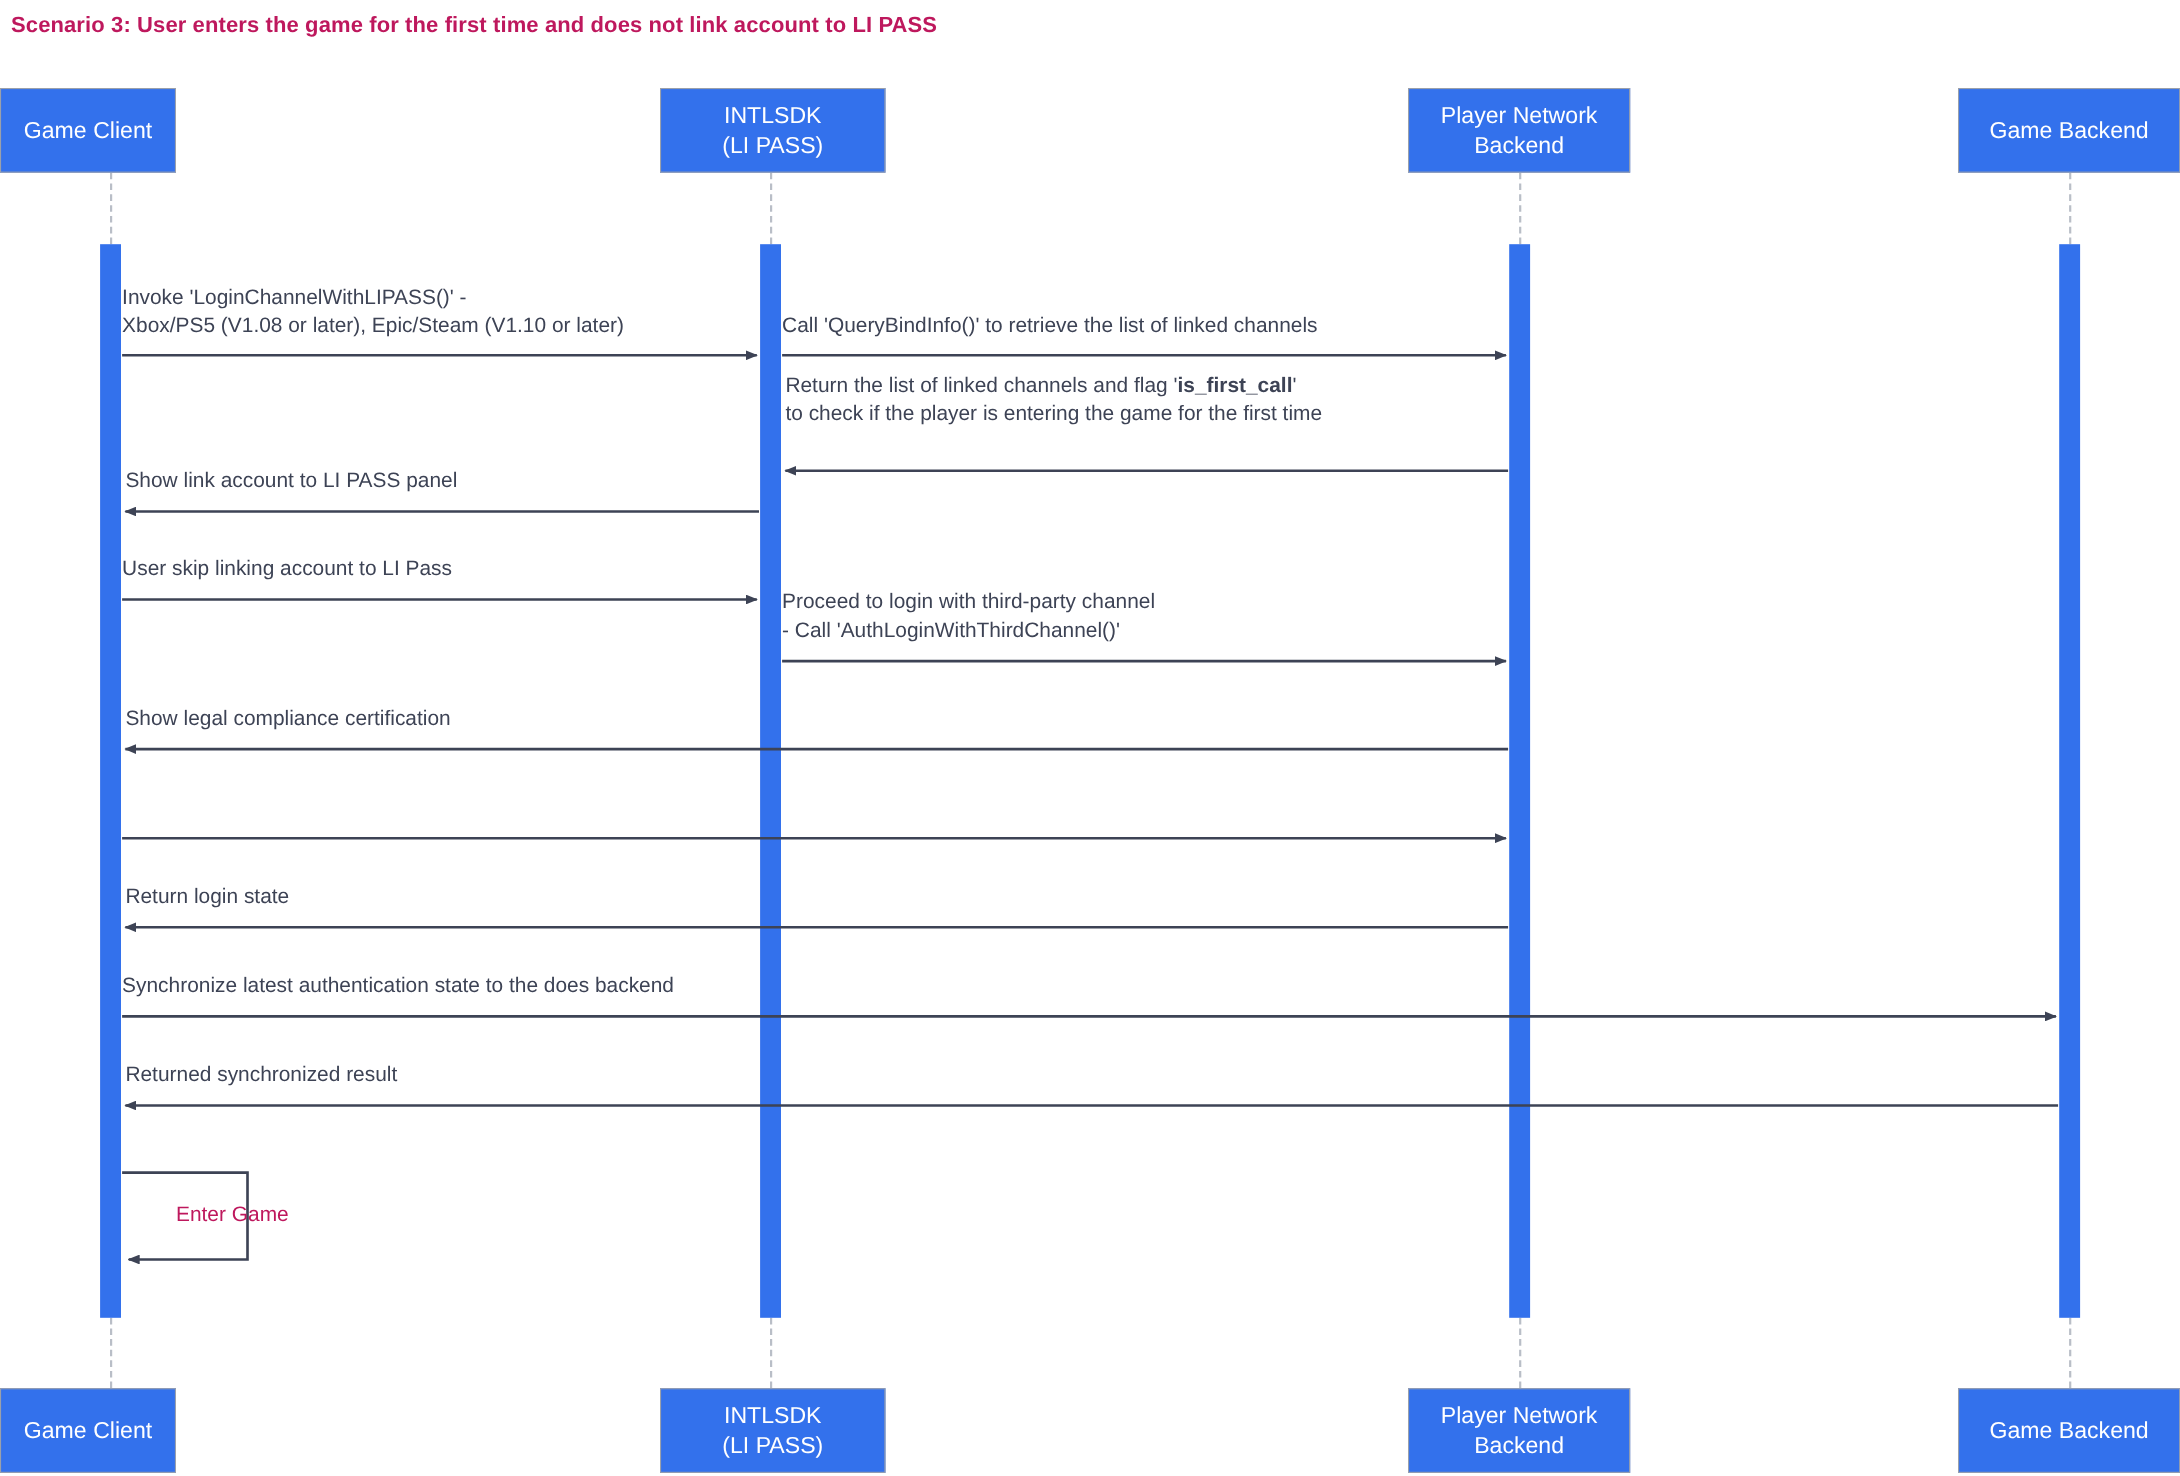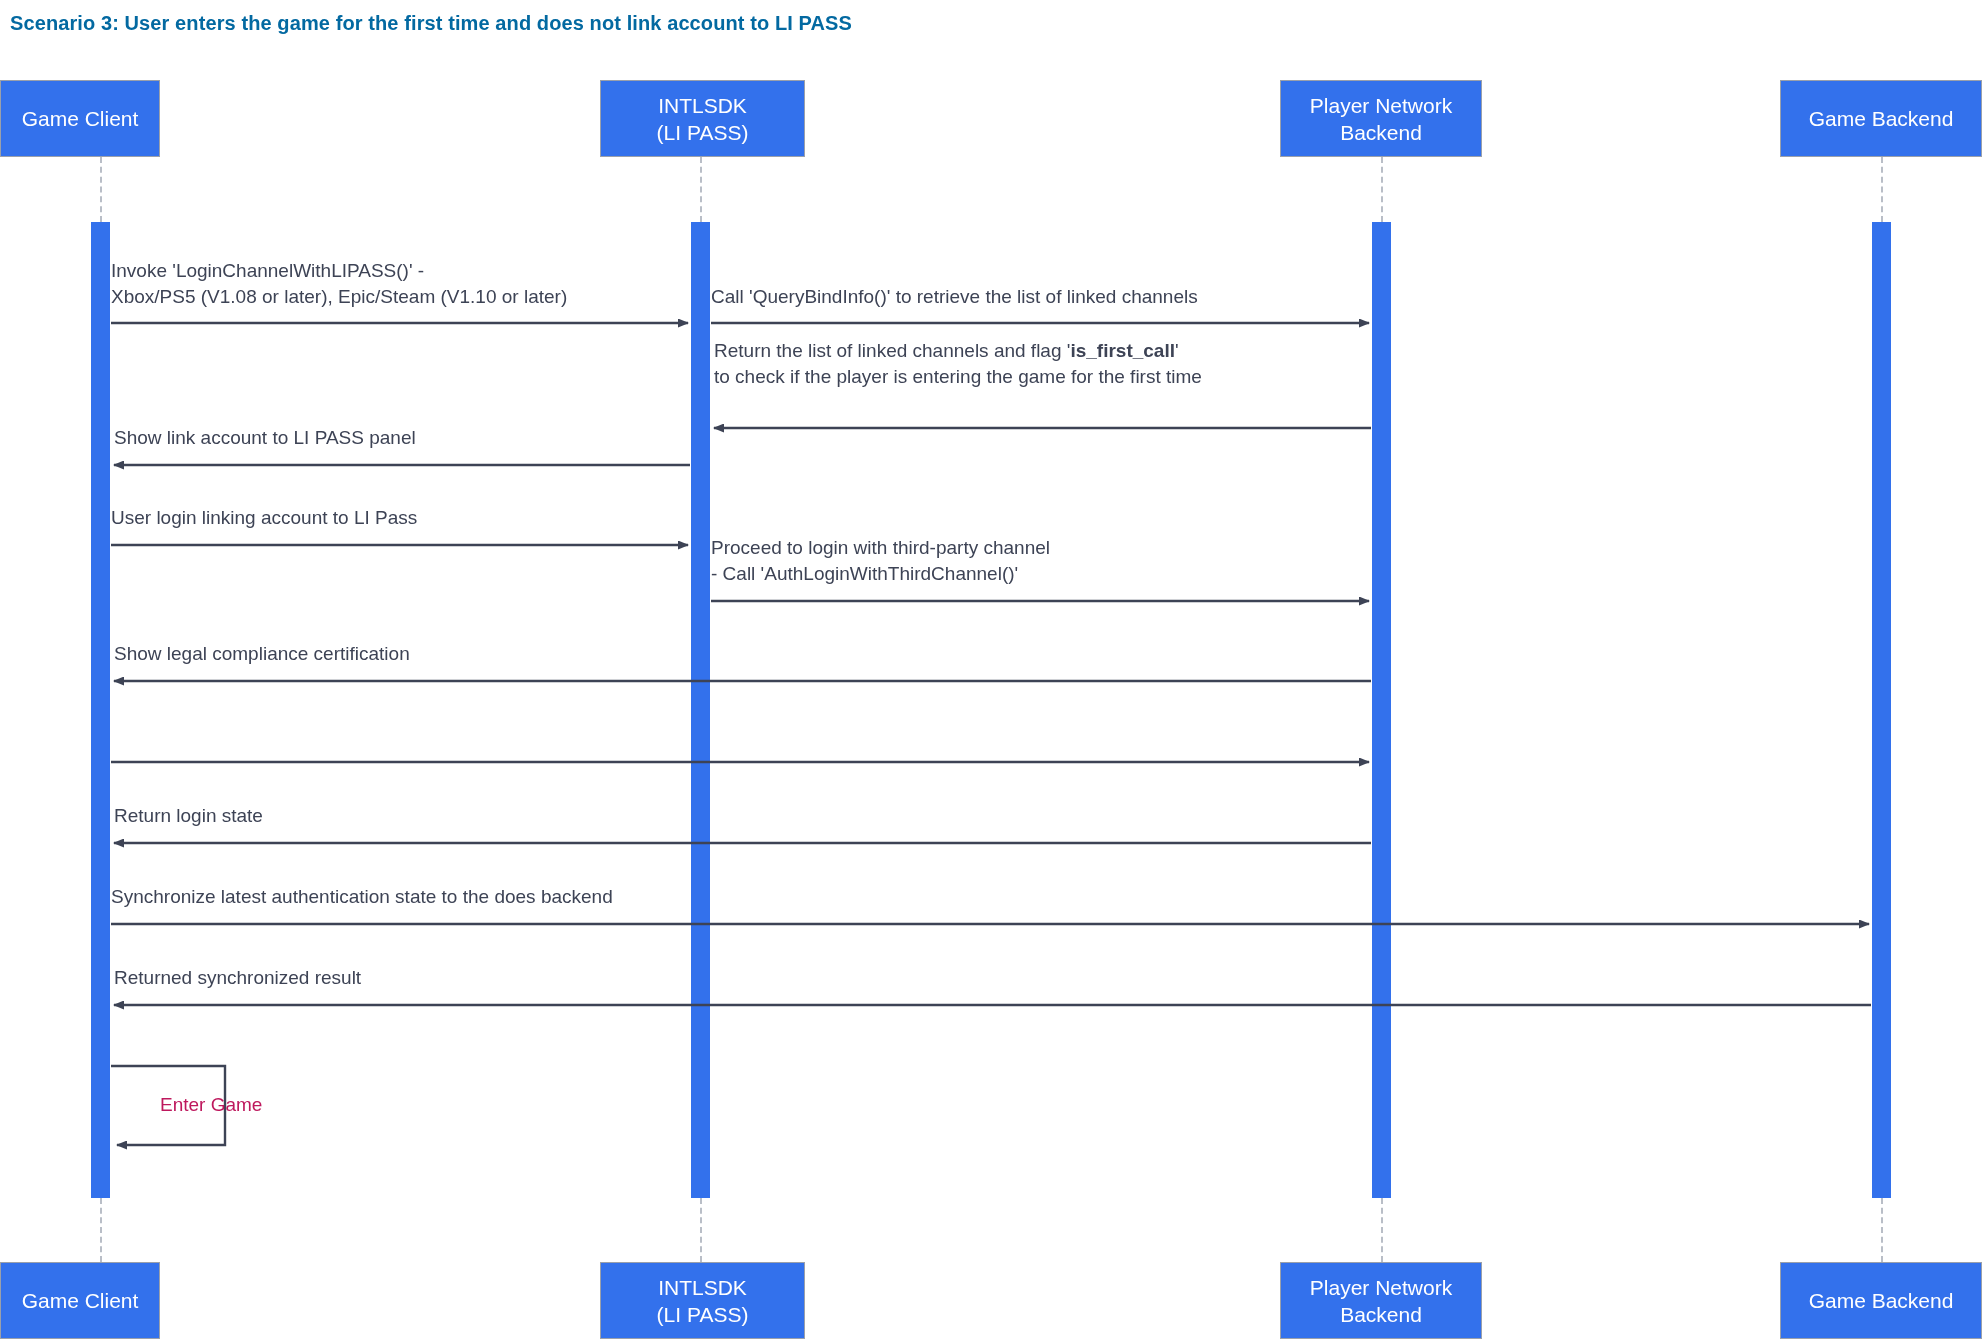--- a/index.html
+++ b/index.html
@@ -21,21 +21,21 @@
     left: 0; top: 0;
     width: 1982px;
     height: 1342px;
   }
   .title {
     position: absolute;
     left: 10px;
     top: 12px;
     font-size: 20px;
     font-weight: bold;
-    color: #0369a1;
+    color: #be185d;
     letter-spacing: 0.1px;
     white-space: nowrap;
   }
   .participant-box {
     position: absolute;
     background: #3371ec;
     border: 1px solid #9aa0ab;
     box-sizing: border-box;
     color: #ffffff;
     font-size: 21px;
@@ -143,21 +143,21 @@
 
   <div class="msg-label" style="left:111px; top:258px; width:577px;">Invoke 'LoginChannelWithLIPASS()' -
 Xbox/PS5 (V1.08 or later), Epic/Steam (V1.10 or later)</div>
 
   <div class="msg-label" style="left:711px; top:284px; width:658px;">Call 'QueryBindInfo()' to retrieve the list of linked channels</div>
 
   <div class="msg-label" style="left:114px; top:425px; width:576px;">Show link account to LI PASS panel</div>
 
   <div class="msg-label" style="left:714px; top:338px; width:657px;">Return the list of linked channels and flag '<b>is_first_call</b>'<br>to check if the player is entering the game for the first time</div>
 
-  <div class="msg-label" style="left:111px; top:505px; width:577px;">User login linking account to LI Pass</div>
+  <div class="msg-label" style="left:111px; top:505px; width:577px;">User skip linking account to LI Pass</div>
 
   <div class="msg-label" style="left:711px; top:535px; width:658px;">Proceed to login with third-party channel
 - Call 'AuthLoginWithThirdChannel()'</div>
 
   <div class="msg-label" style="left:114px; top:641px; width:690px;">Show legal compliance certification</div>
 
 
   <div class="msg-label" style="left:114px; top:803px; width:690px;">Return login state</div>
 
   <div class="msg-label" style="left:111px; top:884px; width:1758px;">Synchronize latest authentication state to the does backend</div>

